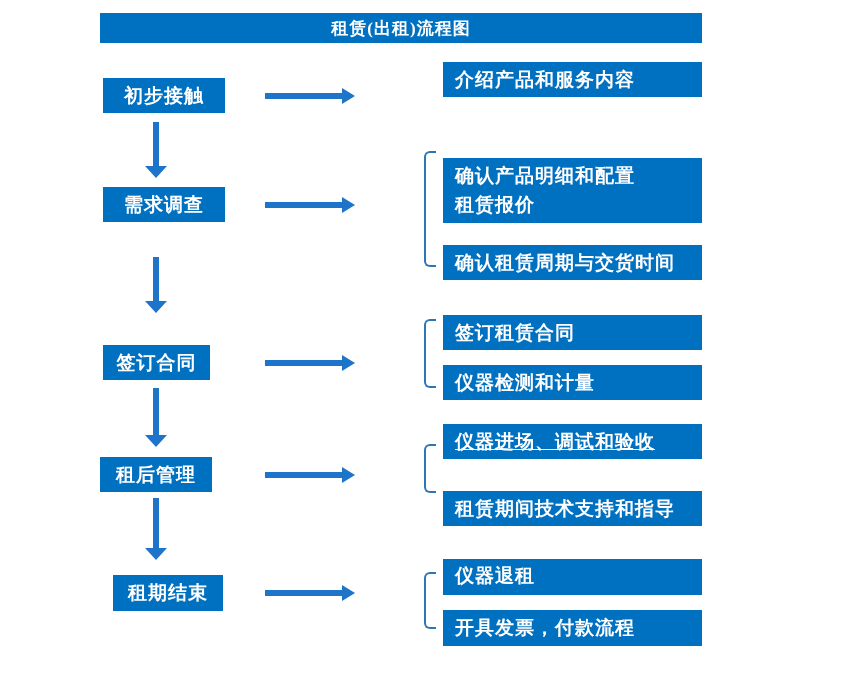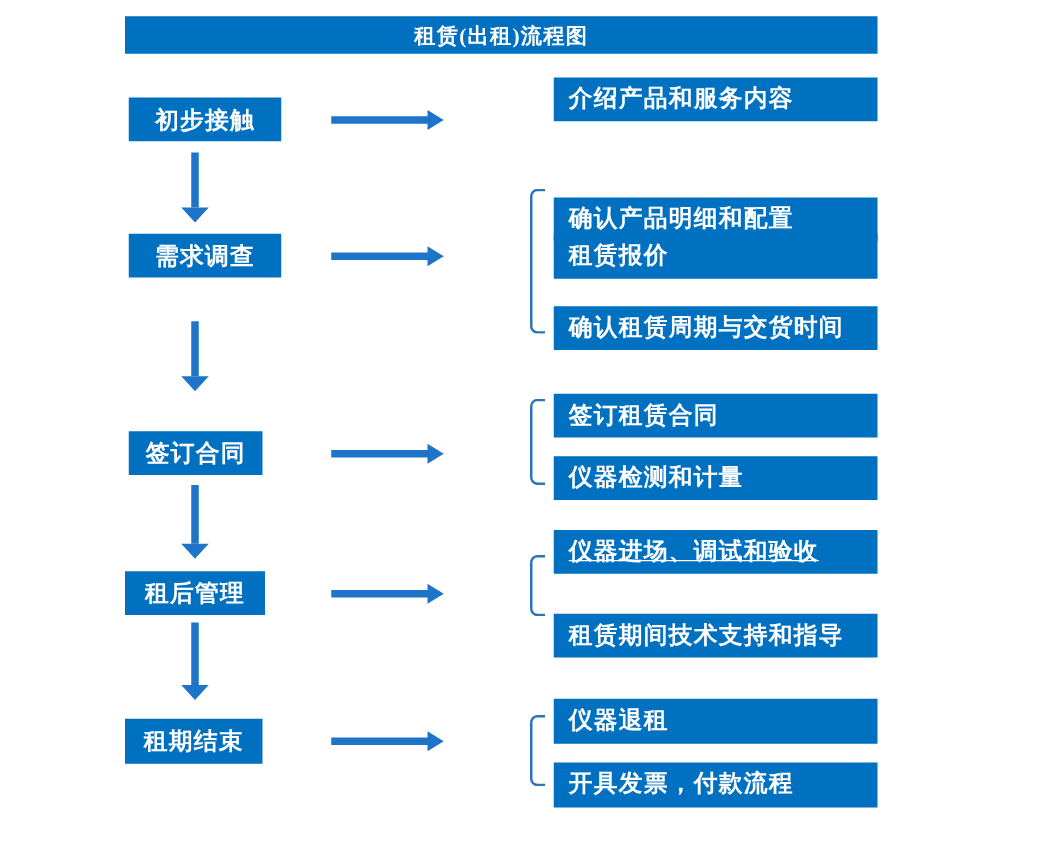--- a/index.html
+++ b/index.html
@@ -63,21 +63,21 @@
 <div class="canvas">
 
   <div class="title-bar">
     <span>租赁(出租)流程图</span>
   </div>
 
   <div class="step" style="left:103px;top:78px;width:122px;">初步接触</div>
   <div class="step" style="left:103px;top:187px;width:122px;">需求调查</div>
   <div class="step" style="left:103px;top:345px;width:107px;">签订合同</div>
   <div class="step" style="left:100px;top:457px;width:112px;">租后管理</div>
-  <div class="step" style="left:100px;top:575px;width:110px;height:36px;">租期结束</div>
+  <div class="step" style="left:113px;top:575px;width:110px;height:36px;">租期结束</div>
 
   <div class="v-arrow" style="top:122px;height:56px;">
     <span class="shaft" style="height:44px;"></span>
     <span class="head"></span>
   </div>
   <div class="v-arrow" style="top:257px;height:56px;">
     <span class="shaft" style="height:44px;"></span>
     <span class="head"></span>
   </div>
   <div class="v-arrow" style="top:388px;height:59px;">

